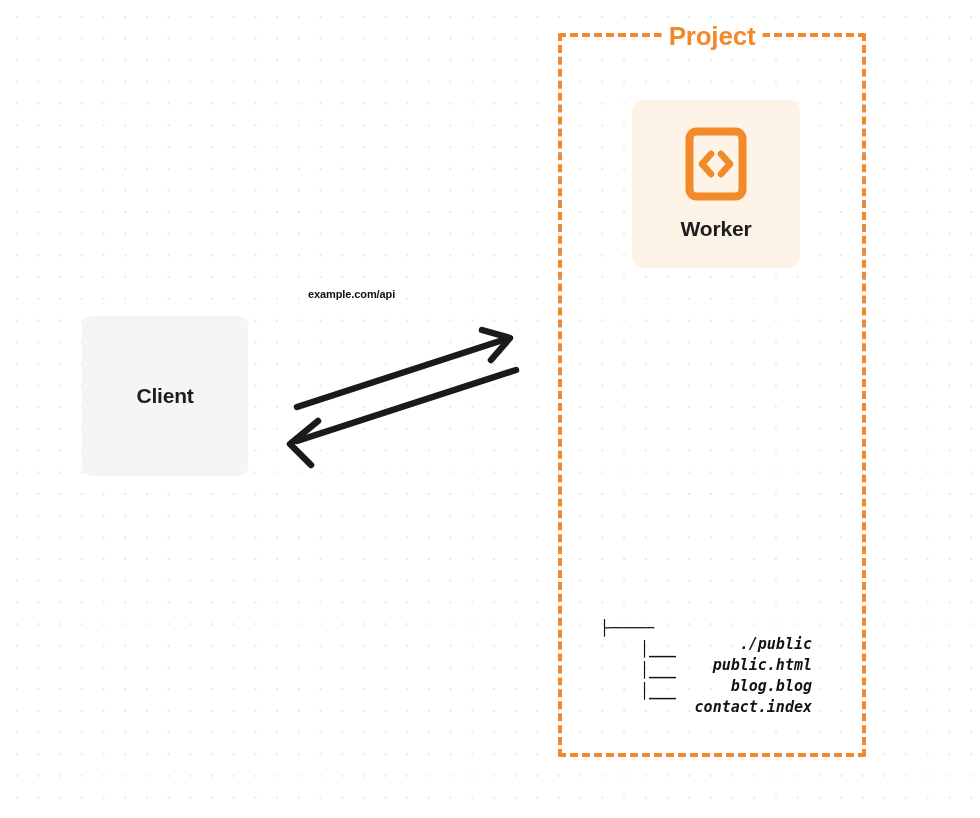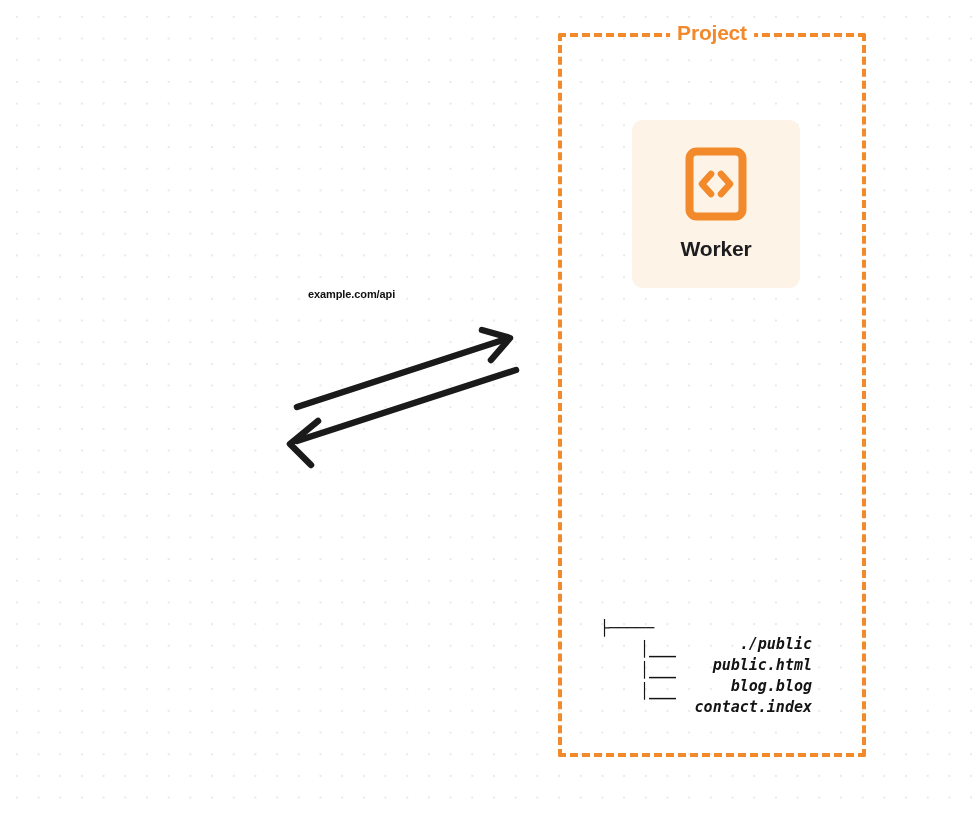--- a/index.html
+++ b/index.html
@@ -77,37 +77,36 @@
     border-radius: 2px;
     box-sizing: border-box;
   }
   #project-label {
     position: absolute;
     left: 50%;
     top: -16px;
     transform: translateX(-50%);
     background-color: #ffffff;
     padding: 0 7px;
-    font-size: 21px;
+    font-size: 26px;
     font-weight: 700;
     color: #f2892b;
     letter-spacing: -0.2px;
     white-space: nowrap;
   }
 
   
   .resource-card {
     position: absolute;
     background-color: #fdf3e7;
     border-radius: 11px;
     display: flex;
     flex-direction: column;
     align-items: center;
     justify-content: center;
-    margin-top: 20px;
   }
   #worker-card {
     left: 632px;
     top: 100px;
     width: 168px;
     height: 168px;
   }
   #assets-card {
     left: 628px;
     top: 450px;
@@ -159,20 +158,23 @@
   }
   #asset-file-tree .tree-row.child .tree-branch {
     left: 40px;
   }
 </style>
 </head>
 <body>
 
 <div id="diagram-canvas">
 
+  <div id="client-node">
+    <span class="node-title">Client</span>
+  </div>
 
   <span id="request-label">example.com/api</span>
 
   <svg id="request-arrows" viewBox="0 0 980 818" width="980" height="818" aria-hidden="true">
 
     <g>
       <line x1="297" y1="407" x2="503" y2="340" stroke="#1a1a1a" stroke-width="6.5" stroke-linecap="round"></line>
       <polyline points="482,330 510,338 491,360" fill="none" stroke="#1a1a1a" stroke-width="6.5" stroke-linecap="round" stroke-linejoin="round"></polyline>
     </g>
 

